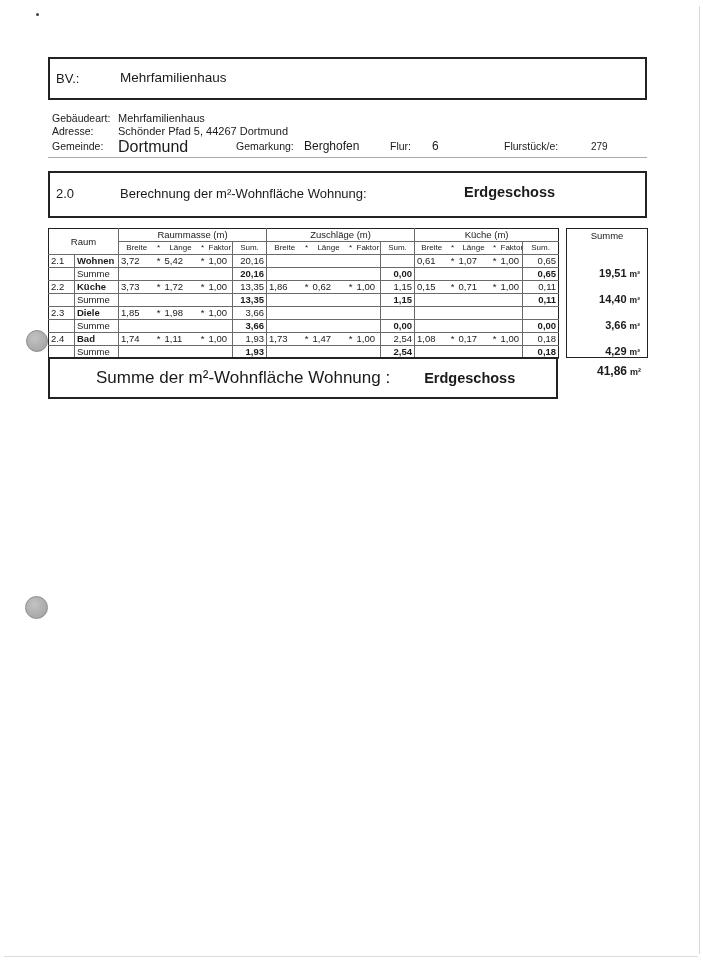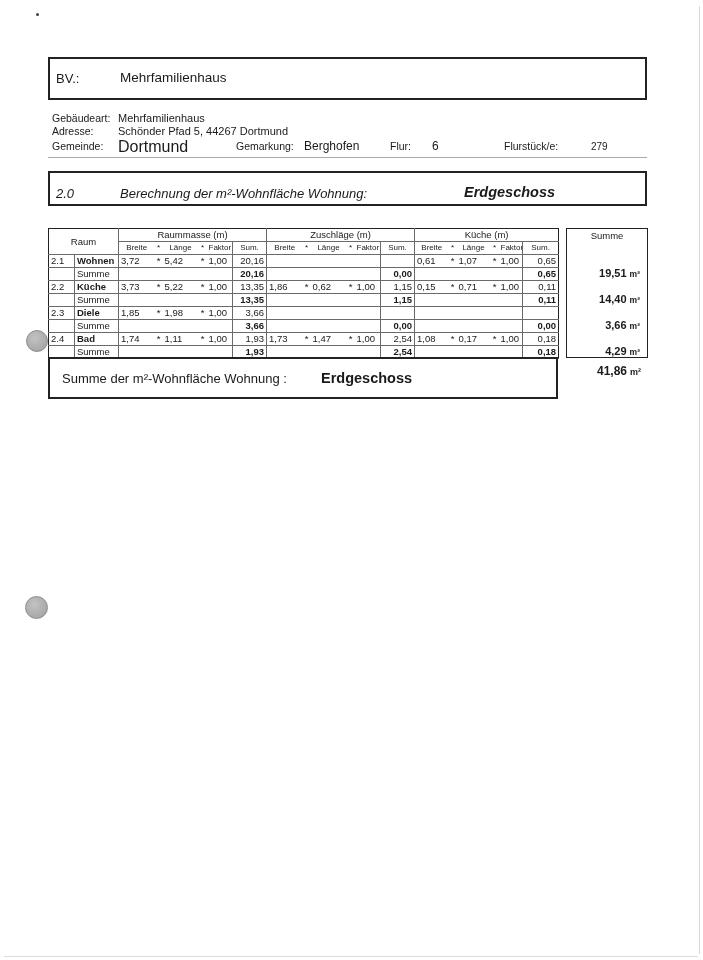--- a/index.html
+++ b/index.html
@@ -33,21 +33,21 @@
   .val { position:absolute; left:70px; font-size:11px; }
   .g-label { position:absolute; left:188px; }
   .g-value { position:absolute; left:256px; font-size:12px; }
   .fl-label { position:absolute; left:342px; }
   .fl-value { position:absolute; left:384px; font-size:12px; }
   .fs-label { position:absolute; left:456px; }
   .fs-value { position:absolute; left:543px; font-size:10px; }
   .big { font-size:16px; }
 
   
-  .section-box { position:absolute; left:48px; top:171px; width:599px; height:35px; border:2px solid #222;font-style:italic; }
+  .section-box { position:absolute; left:48px; top:171px; width:599px; height:47px; border:2px solid #222; }
   .sec-num { position:absolute; left:6px; top:13px; font-size:13px; }
   .sec-title { position:absolute; left:70px; top:13px; font-size:13px; }
   .sec-value { position:absolute; left:414px; top:11px; font-size:14.5px; font-weight:bold; }
 
   
   .table-wrap { position:absolute; left:48px; top:228px; width:600px; height:171px; }
   table.calc { border-collapse:collapse; table-layout:fixed; width:510px; font-size:9.5px; border:1.5px solid #222; }
   .calc td { height:13px; line-height:12px; padding:0 2px; overflow:hidden; white-space:nowrap; border-bottom:1px solid #6a6a6a; }
   .calc tr.ghead td { text-align:center; height:13px; }
   .calc tr.shead td { font-size:8px; text-align:center; height:12px; color:#222; }
@@ -62,21 +62,21 @@
 
   
   .summe-col { position:absolute; left:518px; top:0; width:82px; height:130px; border:1.5px solid #222; }
   .summe-head { text-align:center; font-size:9.5px; padding-top:1px; }
   .total { position:absolute; right:0; width:80px; height:13px; line-height:13px; text-align:right; padding-right:7px; font-size:11px; font-weight:bold; }
   .total .unit { font-size:8.5px; font-weight:bold; padding-left:3px; }
   .t0 { top:38px; } .t1 { top:64px; } .t2 { top:90px; } .t3 { top:116px; }
 
   
   .footer-box { position:absolute; left:0; top:129px; width:510px; height:42px; border:2px solid #222; display:flex; align-items:center; }
-  .f-label { margin-left:12px; font-size:13px; }
+  .f-label { margin-left:46px; font-size:17px; }
   .f-value { margin-left:34px; font-size:14.5px; font-weight:bold; }
   .footer-total { position:absolute; left:518px; top:136px; width:82px; text-align:right; padding-right:7px; font-size:12px; font-weight:bold; }
   .footer-total .unit { font-size:9px; padding-left:3px; }
 </style>
 </head>
 <body>
 
 <div class="page">
   <div class="dot"></div>
   <div class="edge-r"></div>
@@ -199,21 +199,21 @@
         <td class="c-sum bl bold">0,00</td>
         <td colspan="5" class="bl"></td>
         <td class="c-sum bl bold">0,65</td>
       </tr>
 
       <tr>
         <td class="c-num">2.2</td>
         <td class="c-name bl">Küche</td>
         <td class="c-v bl">3,73</td>
         <td class="c-st">*</td>
-        <td class="c-v">5,22</td>
+        <td class="c-v">1,72</td>
         <td class="c-st">*</td>
         <td class="c-v">1,00</td>
         <td class="c-sum bl">13,35</td>
         <td class="c-v bl">1,86</td>
         <td class="c-st">*</td>
         <td class="c-v">0,62</td>
         <td class="c-st">*</td>
         <td class="c-v">1,00</td>
         <td class="c-sum bl">1,15</td>
         <td class="c-v bl">0,15</td>

